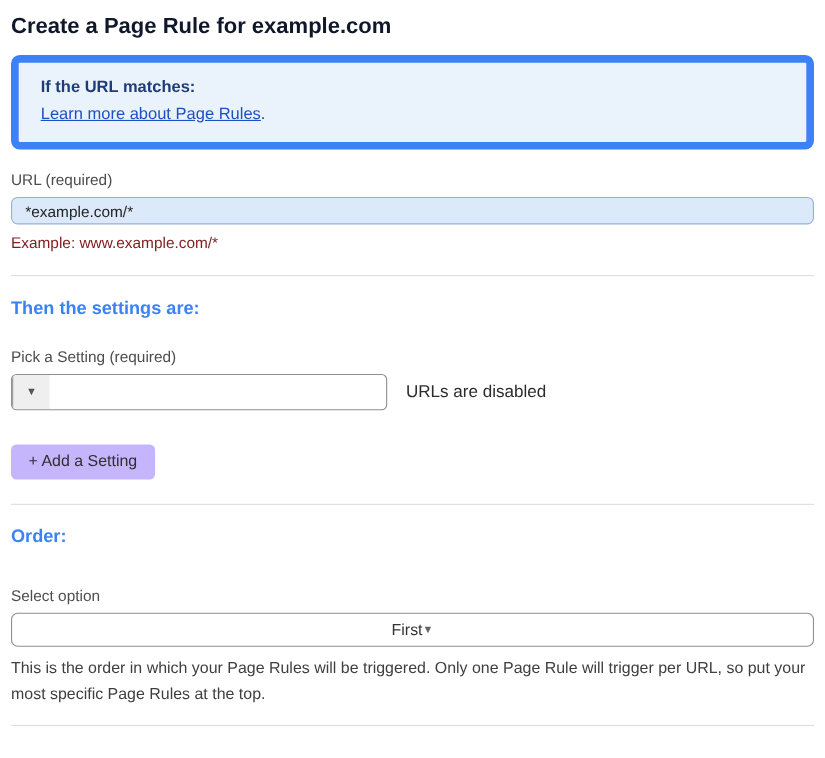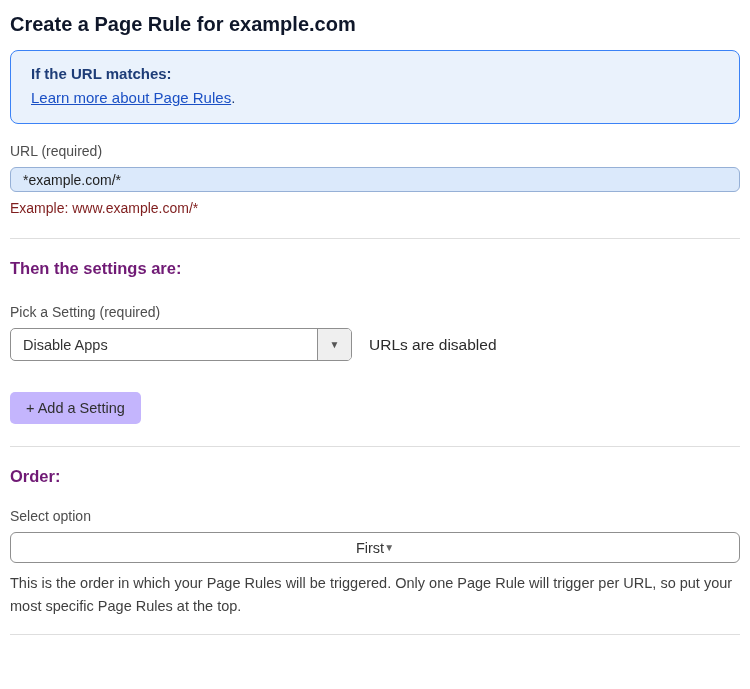--- a/index.html
+++ b/index.html
@@ -23,21 +23,21 @@
     font-size: 20px;
     line-height: 24px;
     font-weight: bold;
     color: #0f172a;
   }
 
   
   .info-box {
     margin-top: 14px;
     background: #eaf2fc;
-    border: 1px solid #3b82f6;
+    border: 7px solid #3b82f6;
     border-radius: 8px;
     padding: 11px 20px 13px 20px;
     color: #1e3d78;
     font-size: 15px;
     line-height: 24px;
   }
   .info-heading { font-weight: bold; }
   .info-link {
     color: #1b50c5;
     text-decoration: underline;
@@ -77,21 +77,21 @@
     border: none;
     border-top: 1px solid #dedede;
     margin: 22px 0 0 0;
   }
 
   
   .section-heading {
     margin: 20px 0 0 0;
     font-size: 16.5px;
     font-weight: bold;
-    color: #701a75;
+    color: #3b82f6;
   }
 
   
   .picker-label { margin-top: 26px; }
   .setting-row {
     margin-top: 8px;
     display: flex;
     align-items: center;
   }
   .dropdown {
@@ -141,21 +141,21 @@
     justify-content: center;
   }
   .btn-gray {
     background: #c4b5fd;
     color: #2f2f2f;
     padding: 0 18px;
   }
   .add-setting-btn { margin-top: 31px; padding: 0 16px; }
 
   
-  .order-label { margin-top: 22px; }
+  .order-label { margin-top: 35px; }
   .select-box {
     margin-top: 8px;
     width: 730px;
     height: 31px;
     border: 1px solid #8f8f8f;
     border-radius: 6px;
     background: #ffffff;
     display: flex;
     align-items: center;
     justify-content: center;
@@ -195,21 +195,20 @@
 <input class="url-input" type="text" value="*example.com/*" style="">
 <div class="helper-text">Example: www.example.com/*</div>
 
 <hr class="divider">
 
 <h2 class="section-heading">Then the settings are:</h2>
 
 <div class="field-label picker-label">Pick a Setting (required)</div>
 <div class="setting-row">
   <div class="dropdown">
-    <div class="dropdown-value">Disable Apps</div>
     <div class="dropdown-arrow">▼</div>
   </div>
   <div class="setting-status">URLs are disabled</div>
 </div>
 
 <button class="btn btn-gray add-setting-btn">+ Add a Setting</button>
 
 <hr class="divider">
 
 <h2 class="section-heading">Order:</h2>

